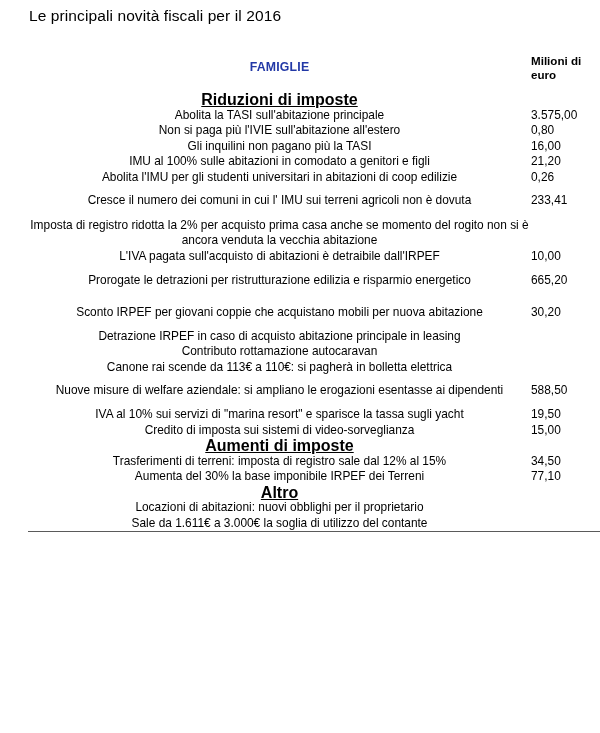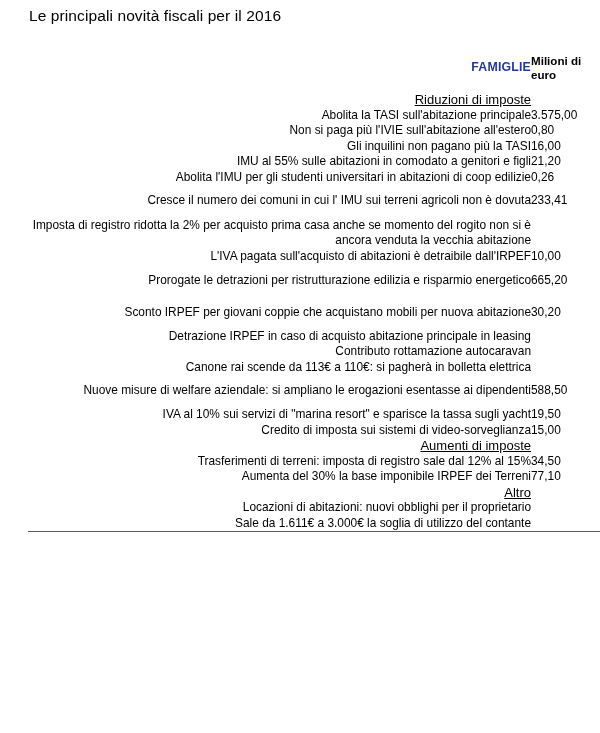--- a/index.html
+++ b/index.html
@@ -53,21 +53,21 @@
     vertical-align: middle;
     padding: 0;
     border: 0;
   }
 
   
   .cell-desc {
     border-left: 1px solid #4a4a4a;
     border-right: 1px solid #4a4a4a;
     padding: 2px 6px 3px 6px;
-    text-align: right;
+    text-align: center;
     line-height: 15.5px;
   }
   .cell-value {
     border-right: 1px solid #4a4a4a;
     padding: 2px 7px 3px 4px;
     text-align: left;
     white-space: nowrap;
     line-height: 15.5px;
   }
 
@@ -94,22 +94,22 @@
     padding-top: 5px;
     color: #000;
   }
 
   
   .section-row .cell-desc,
   .section-row .cell-value {
     border-top: 2.2px solid #3d3d3d;
   }
   .section-row .cell-desc {
-    font-weight: normal;
-    font-size: 13px;
+    font-weight: bold;
+    font-size: 16px;
   }
   .section-row .cell-desc .sec-label {
     text-decoration: underline;
     text-underline-offset: 1px;
   }
 
   
   .data-row .cell-desc,
   .data-row .cell-value {
     border-top: 1px solid #5a5a5a;
@@ -157,21 +157,21 @@
         </tr>
         <tr class="data-row">
           <td class="cell-desc">Non si paga più l'IVIE sull'abitazione all'estero</td>
           <td class="cell-value">0,80</td>
         </tr>
         <tr class="data-row">
           <td class="cell-desc">Gli inquilini non pagano più la TASI</td>
           <td class="cell-value">16,00</td>
         </tr>
         <tr class="data-row">
-          <td class="cell-desc">IMU al 55% sulle abitazioni in comodato a genitori e figli</td>
+          <td class="cell-desc">IMU al 100% sulle abitazioni in comodato a genitori e figli</td>
           <td class="cell-value">21,20</td>
         </tr>
         <tr class="data-row">
           <td class="cell-desc">Abolita l'IMU per gli studenti universitari in abitazioni di coop edilizie</td>
           <td class="cell-value">0,26</td>
         </tr>
         <tr class="data-row tall">
           <td class="cell-desc">Cresce il numero dei comuni in cui l' IMU sui terreni agricoli non è dovuta</td>
           <td class="cell-value">233,41</td>
         </tr>

